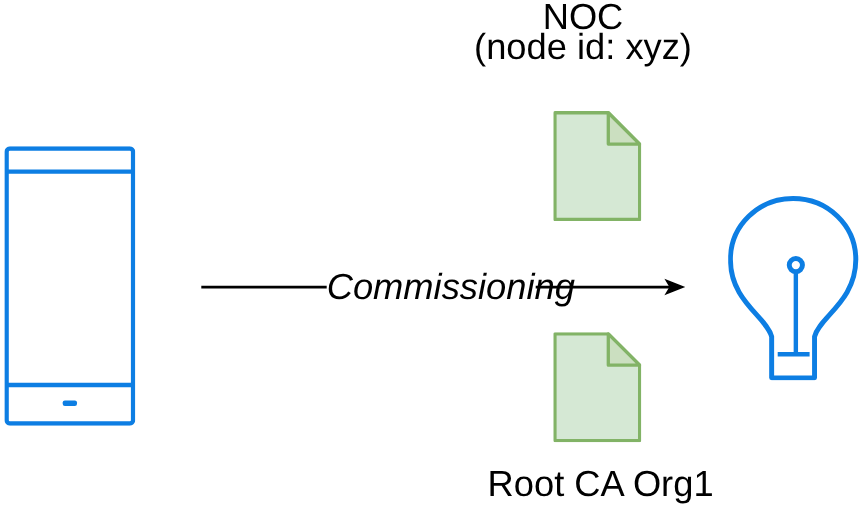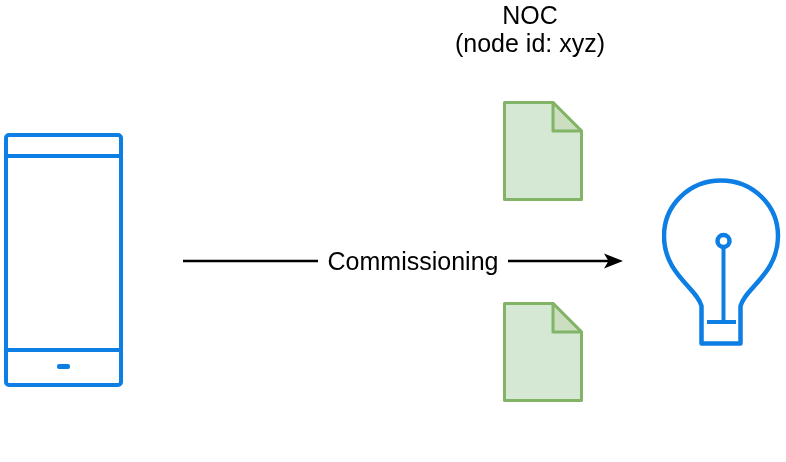--- a/index.html
+++ b/index.html
@@ -15,34 +15,35 @@
   .canvas{
     position:relative;
     width:786px;height:462px;
     background:var(--bg);
     font-family:"Liberation Sans", sans-serif;
     color:var(--text-color);
     overflow:hidden;
   }
   .abs{position:absolute;}
   .diagram-text{
-    font-size:25px;
+    font-size:33px;
     line-height:28px;
     text-align:center;
     color:var(--text-color);
     white-space:nowrap;
   }
   .noc-title{left:380px;top:1px;width:300px;}
   .root-ca-label{left:436px;top:425px;width:220px;line-height:30px;}
   .arrow-wrap{left:181px;top:249px;width:448px;height:24px;}
   .arrow-label{
-    left:318px;top:246px;width:190px;
+    left:297px;top:246px;width:190px;
     line-height:30px;
     background:var(--bg);
     z-index:2;
+    font-style:italic;
   }
   .phone-wrap{left:4px;top:133px;}
   .doc-top-wrap{left:503px;top:101px;}
   .doc-bottom-wrap{left:503px;top:302px;}
   .bulb-wrap{left:662px;top:178px;}
   
   .dev-line{stroke:var(--device-stroke);fill:none;}
   .dev-fill{fill:var(--device-stroke);stroke:none;}
   .dev-shape{stroke:var(--device-stroke);fill:#fff;}
   .doc-body{fill:var(--doc-fill);stroke:var(--doc-stroke);stroke-width:3;stroke-linejoin:round;}
@@ -93,14 +94,15 @@
 
   <div class="abs bulb-wrap">
     <svg width="120" height="168" viewBox="0 0 120 168" aria-hidden="true">
       <path class="dev-shape" stroke-width="4.5" stroke-linejoin="round" d="M 39.5,165.5 L 39.5,128 C 35,110 2,96 2,58 C 2,27 27.5,2.5 59,2.5 C 90.5,2.5 116,27 116,58 C 116,96 83,110 78.5,128 L 78.5,165.5 Z"></path>
       <line class="dev-line" x1="45" y1="144" x2="74" y2="144" stroke-width="4"></line>
       <line class="dev-line" x1="61.5" y1="68" x2="61.5" y2="144" stroke-width="4"></line>
       <circle class="dev-shape" cx="61.5" cy="63" r="6" stroke-width="4.5"></circle>
     </svg>
   </div>
 
+  <div class="abs diagram-text root-ca-label">Root CA Org1</div>
 
 </div>
 
 </body></html>

